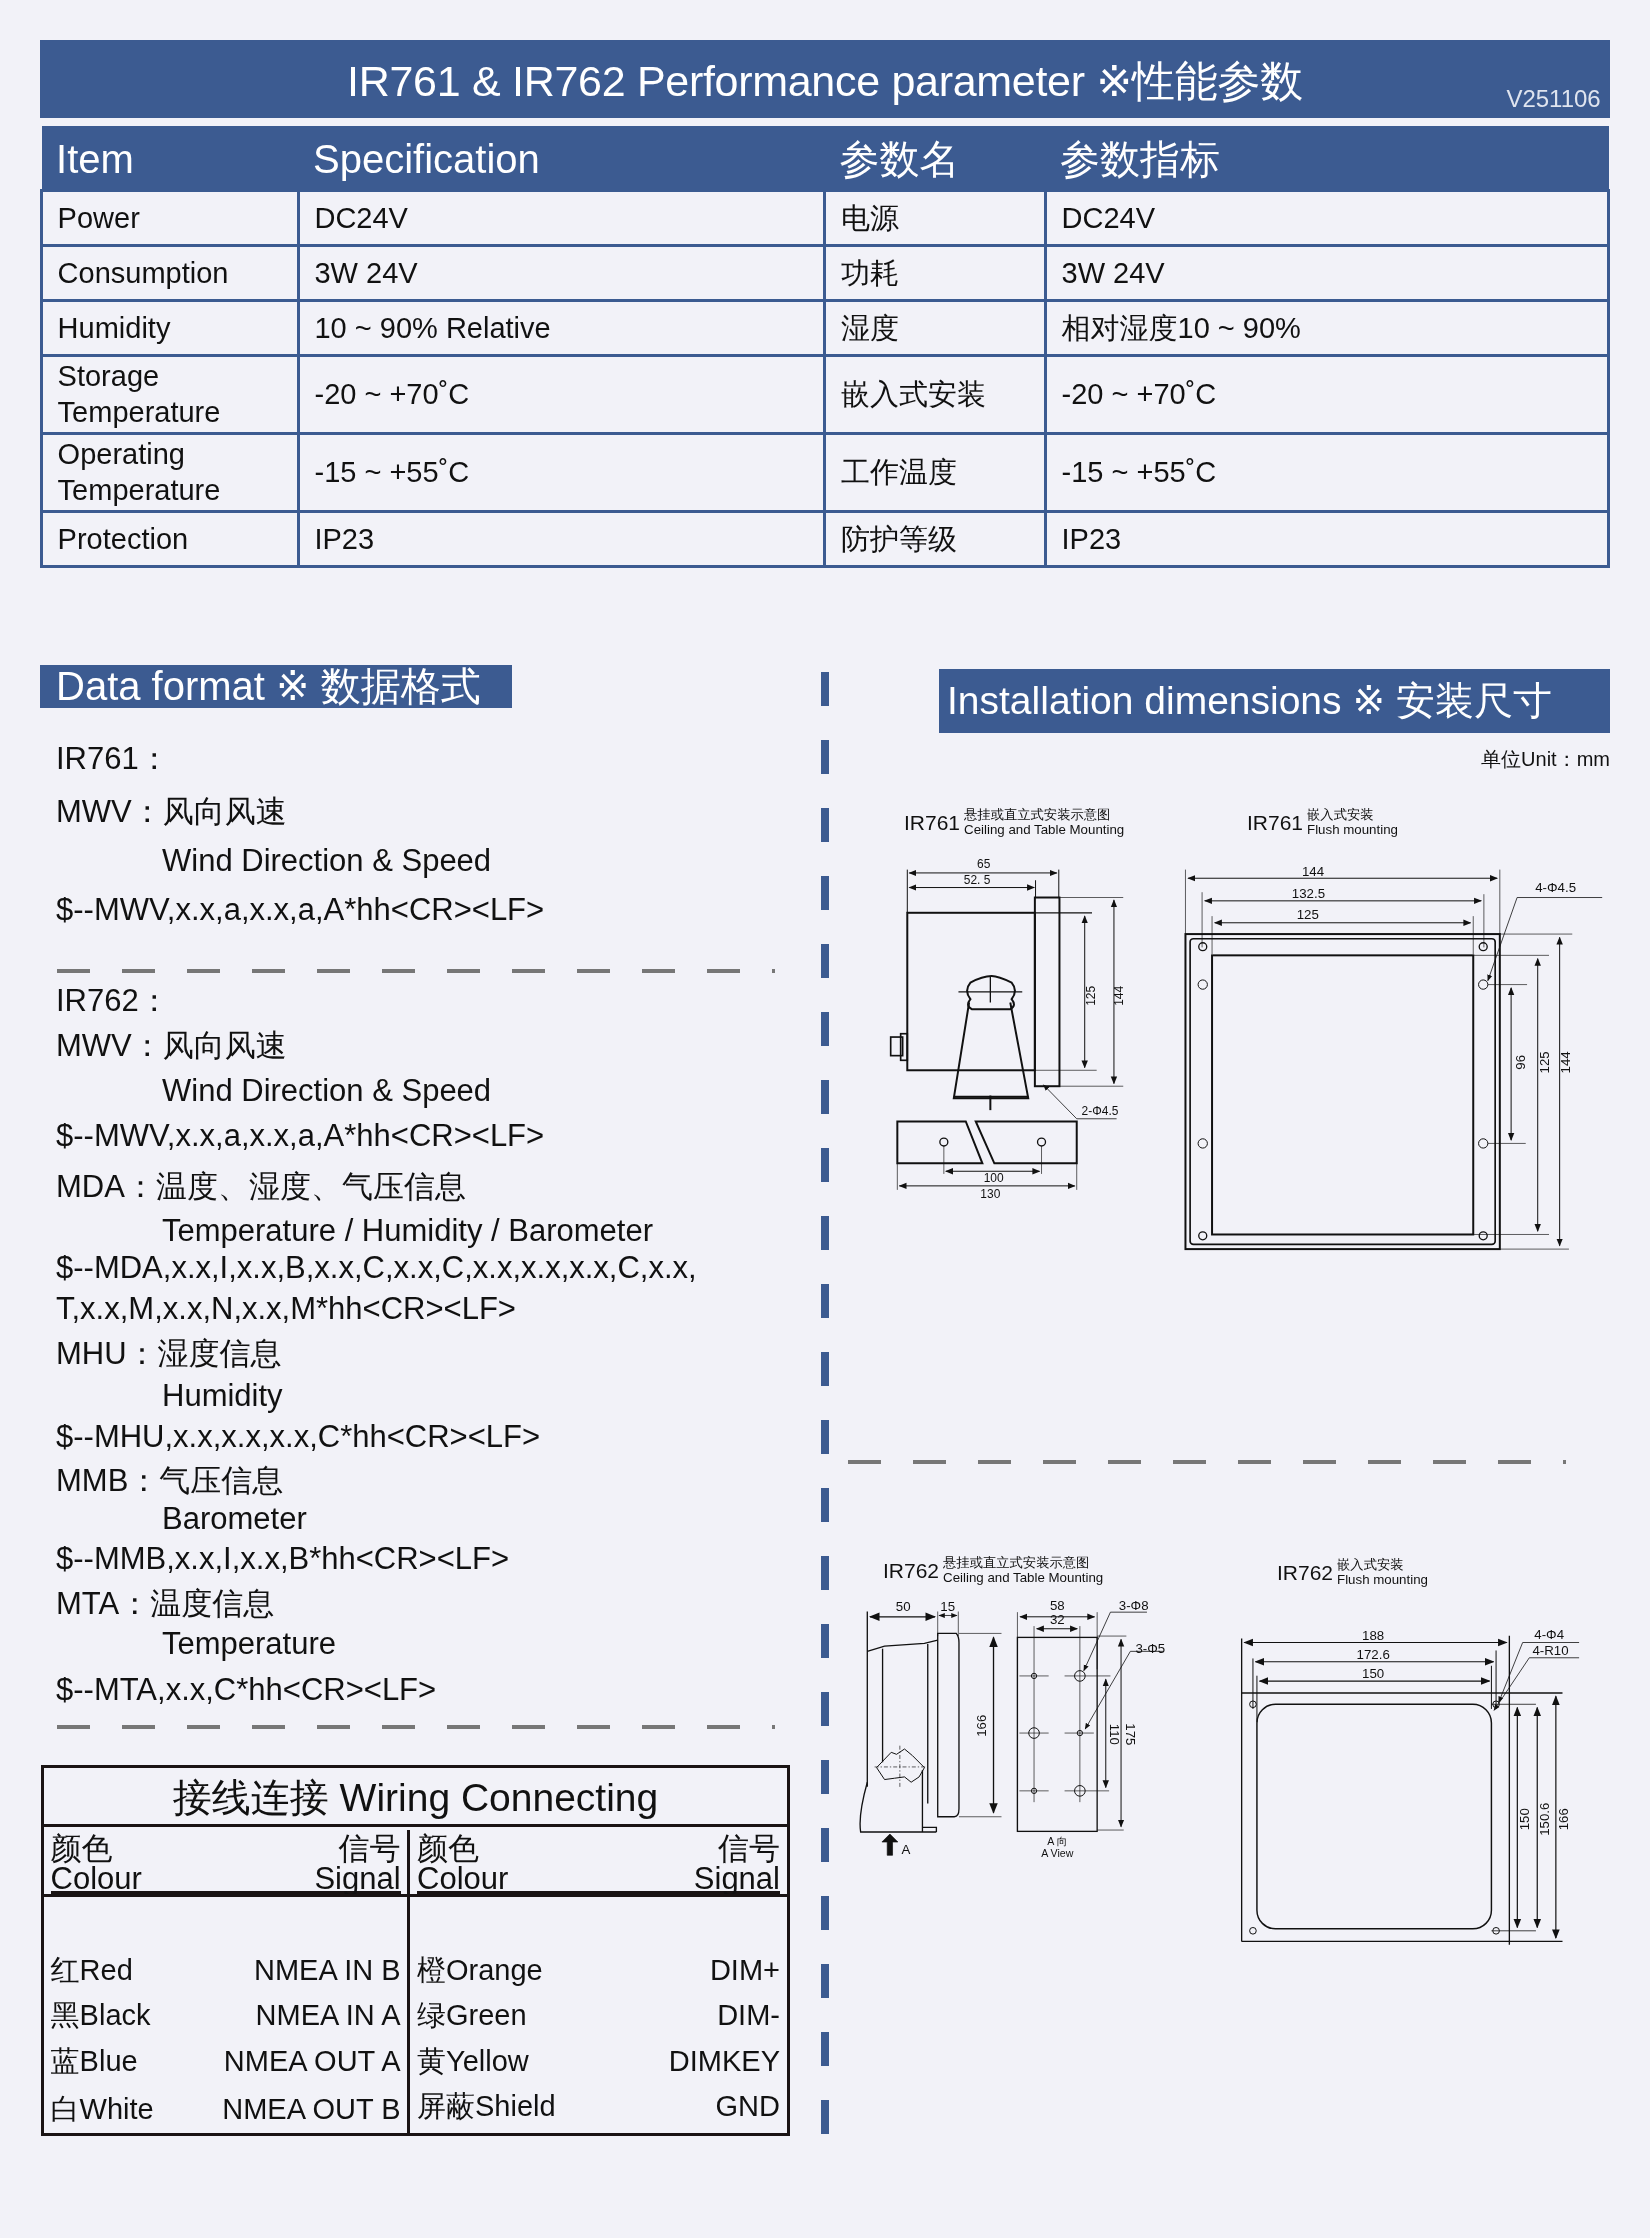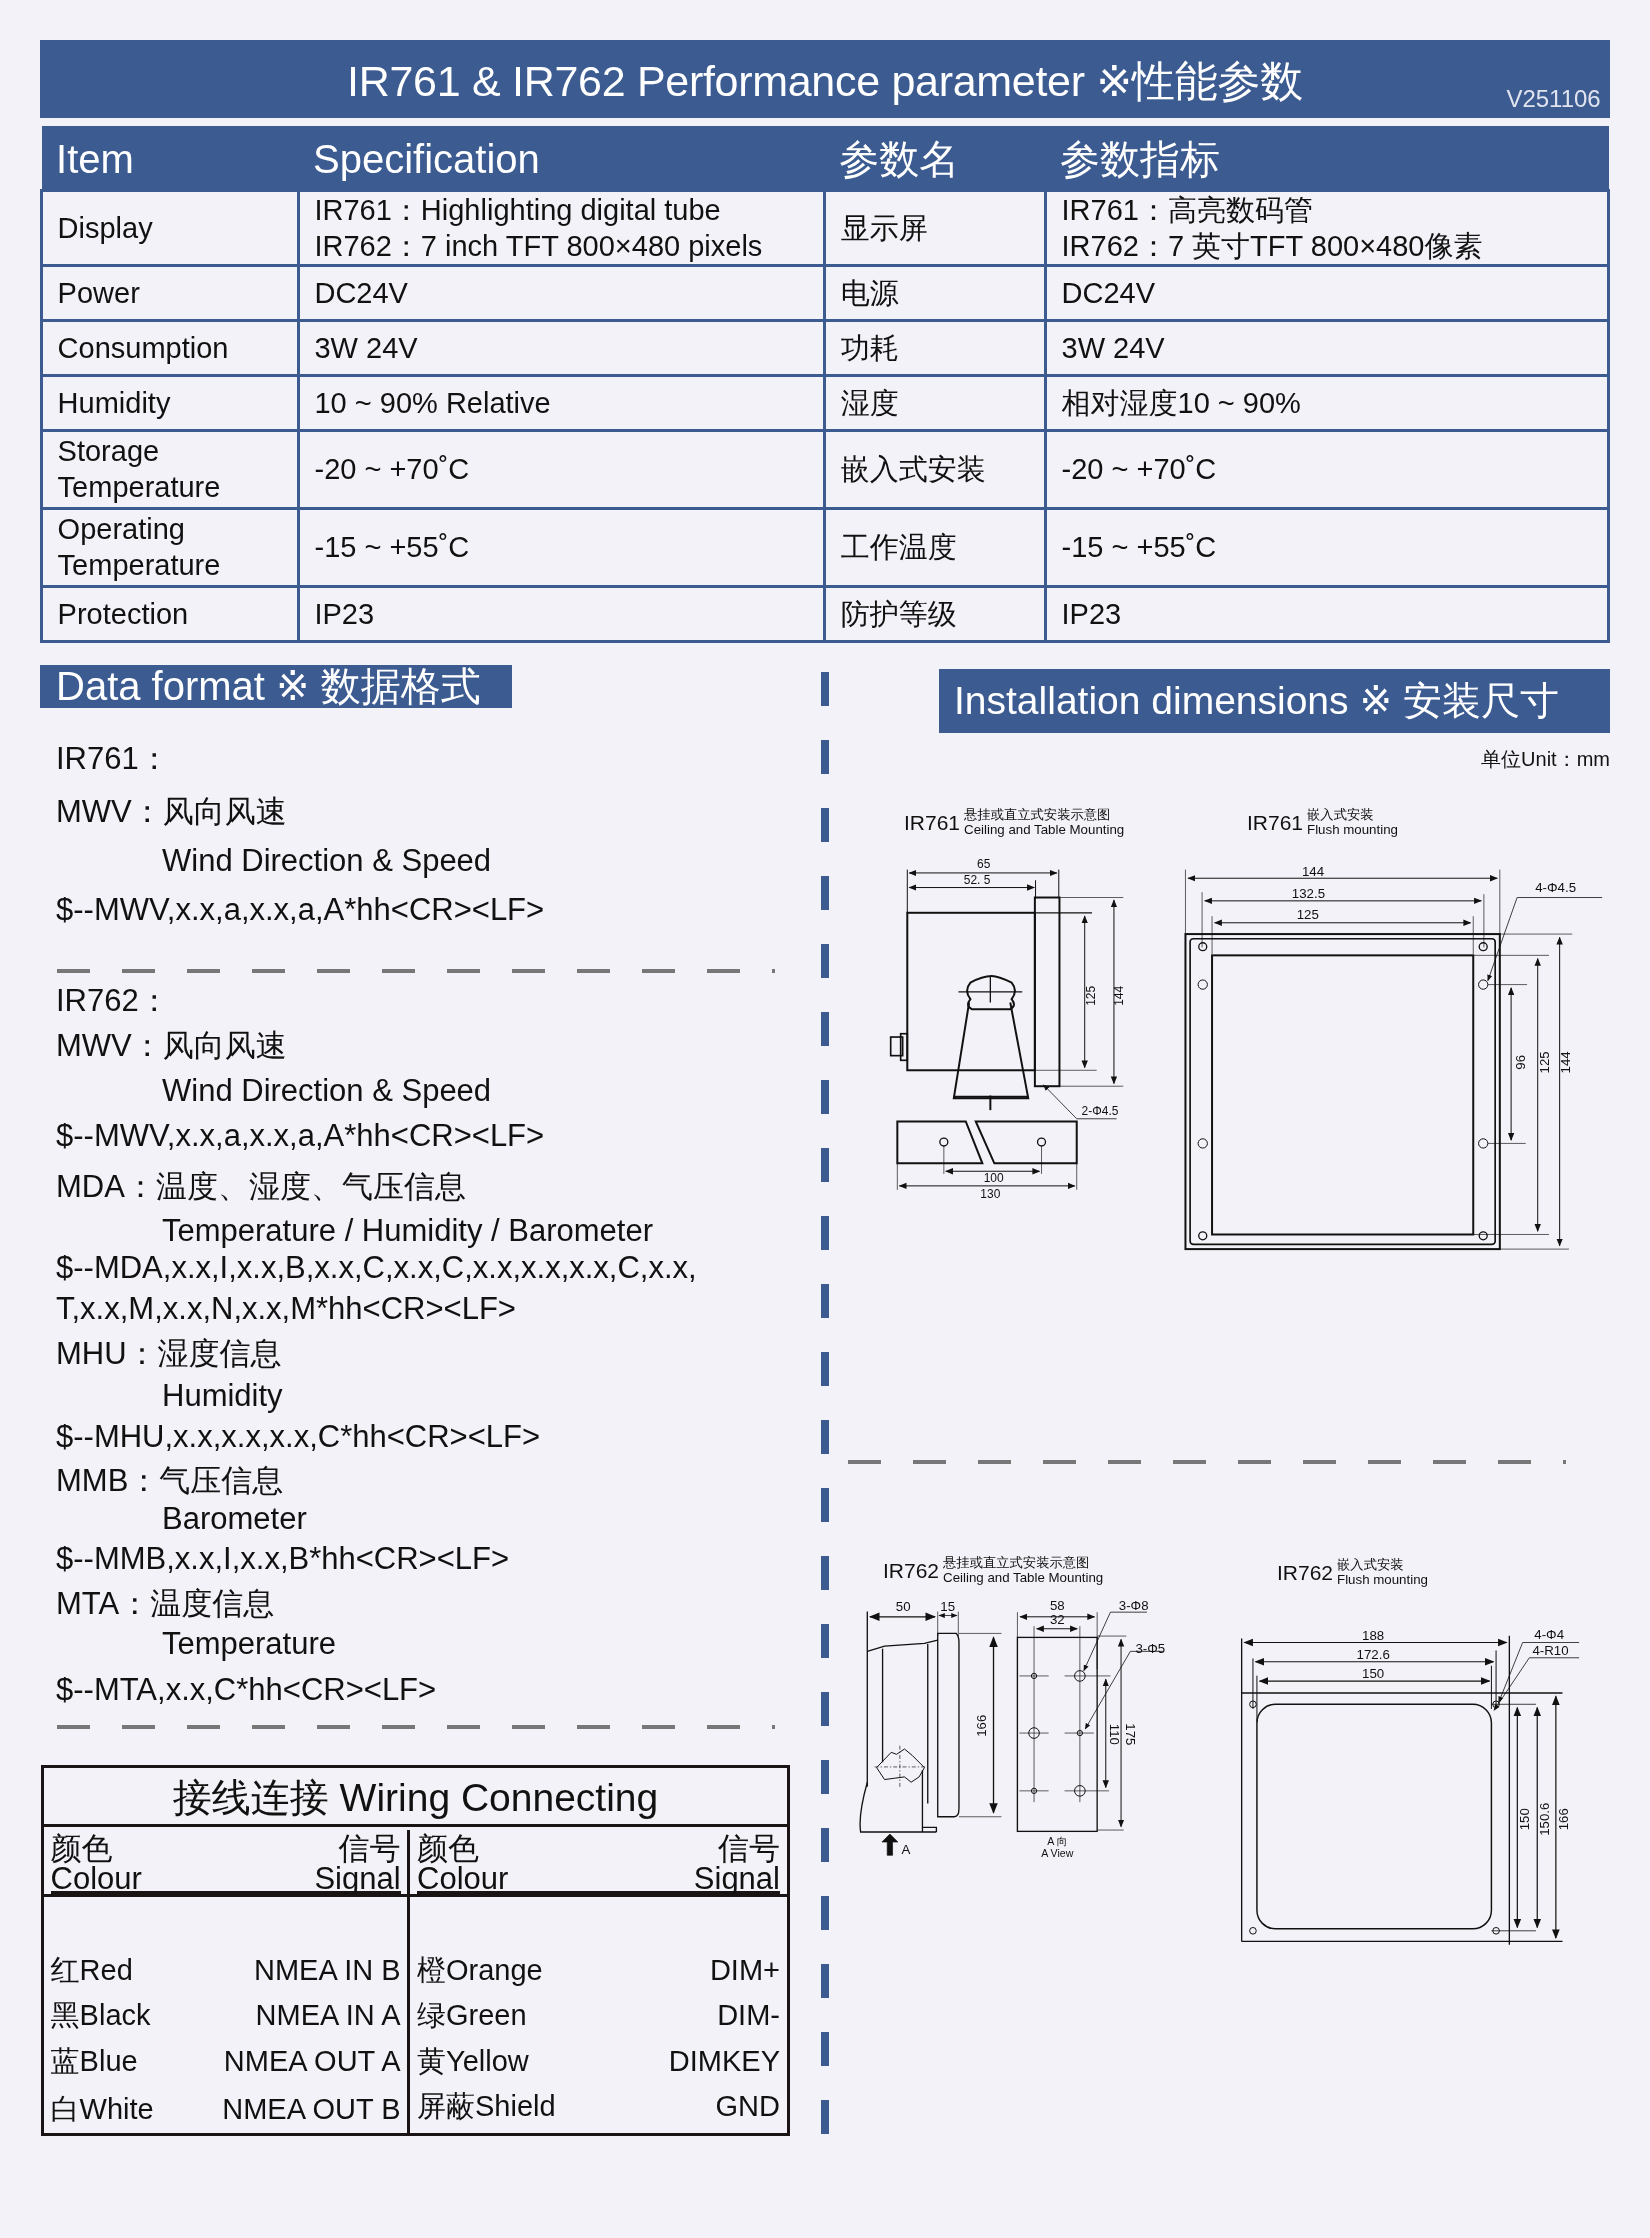--- a/index.html
+++ b/index.html
@@ -45,32 +45,20 @@
     </colgroup>
   <thead>
     <tr>
       <th>Item</th>
       <th>Specification</th>
       <th>参数名</th>
       <th>参数指标</th>
     </tr>
   </thead>
   <tbody>
-    <tr style="height:73px">
-      <td>Display</td>
-      <td>
-          <div>IR761：Highlighting digital tube</div>
-          <div>IR762：7 inch TFT 800×480 pixels</div>
-        </td>
-      <td>显示屏</td>
-      <td>
-          <div>IR761：高亮数码管</div>
-          <div>IR762：7 英寸TFT 800×480像素</div>
-        </td>
-    </tr>
     <tr style="height:55px">
       <td>Power</td>
       <td>DC24V</td>
       <td>电源</td>
       <td>DC24V</td>
     </tr>
     <tr style="height:55px">
       <td>Consumption</td>
       <td>3W 24V</td>
       <td>功耗</td>
@@ -180,21 +168,21 @@
   <div class="row" style="top:293px; width:350px;"><span>白White</span><span class="r">NMEA OUT B</span></div>
 
   <div class="row" style="top:154px; left:373px; width:363px;"><span>橙Orange</span><span class="r">DIM+</span></div>
   <div class="row" style="top:199px; left:373px; width:363px;"><span>绿Green</span><span class="r">DIM-</span></div>
   <div class="row" style="top:245px; left:373px; width:363px;"><span>黄Yellow</span><span class="r">DIMKEY</span></div>
   <div class="row" style="top:290px; left:373px; width:363px;"><span>屏蔽Shield</span><span class="r">GND</span></div>
 </div>
 
 <div class="abs vdiv"></div>
 
-<div class="abs band sec-head" style="left:939px; top:669px; width:671px; height:64px; line-height:64px; font-size:39px; padding-left:15px;">Installation dimensions ※ 安装尺寸</div>
+<div class="abs band sec-head" style="left:939px; top:669px; width:671px; height:64px; line-height:64px; font-size:39px; padding-left:8px;">Installation dimensions ※ 安装尺寸</div>
 <div class="abs" style="right:40px; top:746px; font-size:20px;">单位Unit：mm</div>
 
 <div class="abs drawing-label" style="left:904px; top:808px;">
   <span class="main">IR761</span><span class="sub"><span style="display:block">悬挂或直立式安装示意图</span><span style="display:block">Ceiling and Table Mounting</span></span>
 </div>
 
 <div class="abs drawing-label" style="left:1247px; top:808px;">
   <span class="main">IR761</span><span class="sub"><span style="display:block">嵌入式安装</span><span style="display:block">Flush mounting</span></span>
 </div>
 

